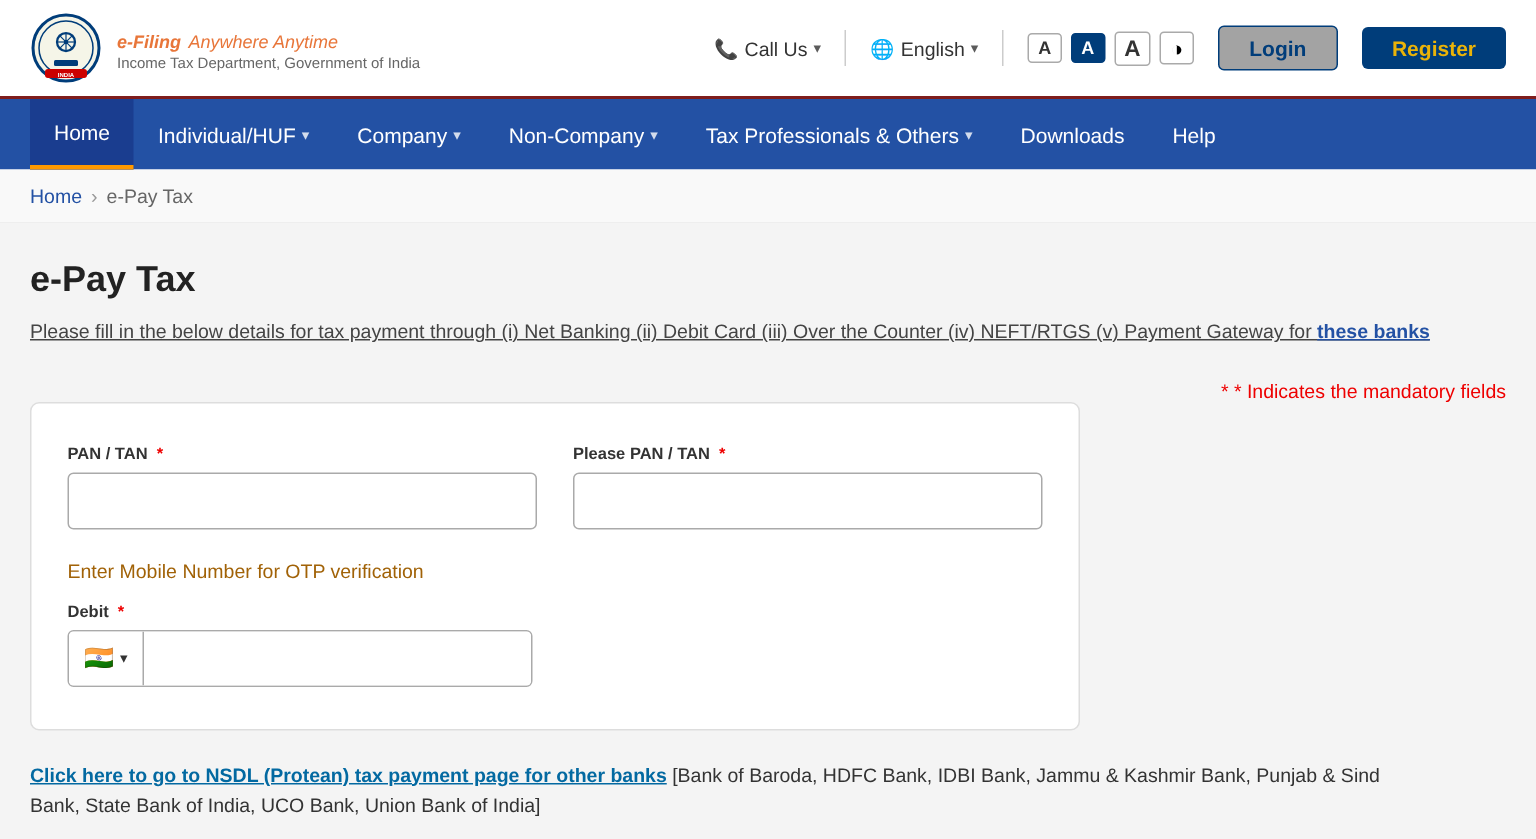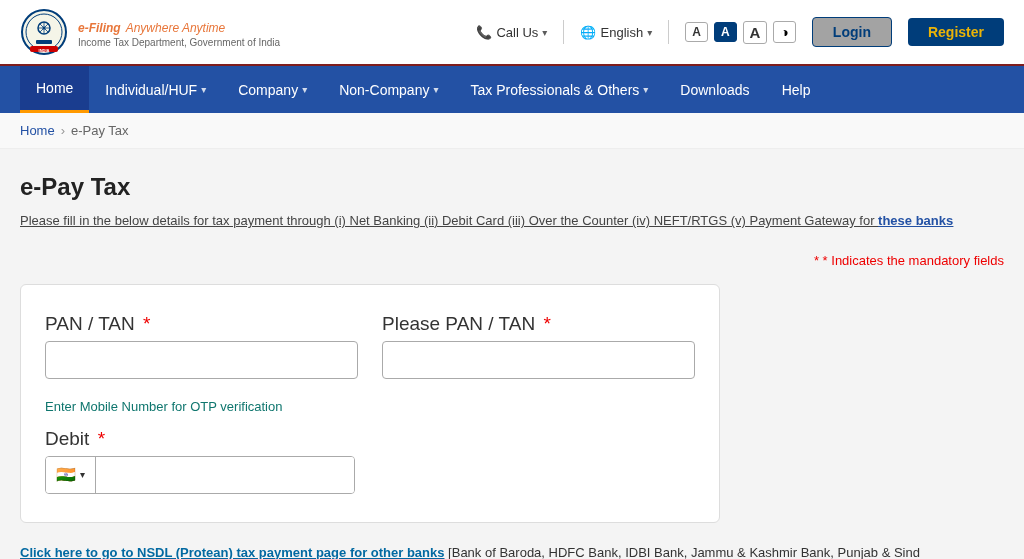--- a/index.html
+++ b/index.html
@@ -182,21 +182,20 @@
     }
     .page-description a {
       color: #2351a4;
       text-decoration: underline;
       font-weight: bold;
     }
     .mandatory-note {
       text-align: right;
       font-size: 13px;
       color: #444;
-      margin-bottom: 16px;
     }
     .mandatory-note span {
       color: #e00;
     }
 
     
     .form-card {
       background: #fff;
       border: 1px solid #ddd;
       border-radius: 6px;
@@ -208,40 +207,40 @@
       gap: 24px;
       margin-bottom: 20px;
     }
     .form-group {
       display: flex;
       flex-direction: column;
       flex: 1;
       gap: 6px;
     }
     .form-label {
-      font-size: 19px;
-      font-weight: 400;
+      font-size: 11px;
+      font-weight: 700;
       color: #333;
     }
     .form-label .required {
       color: #e00;
       margin-left: 3px;
     }
     .form-input {
       border: 1px solid #aaa;
       border-radius: 4px;
       padding: 8px 10px;
       font-size: 14px;
       height: 38px;
       outline: none;
       width: 100%;
     }
     .mobile-section-label {
       font-size: 13px;
-      color: #0f766e;
+      color: #a16207;
       margin-bottom: 8px;
     }
     .mobile-group {
       display: flex;
       flex-direction: column;
       gap: 6px;
       max-width: 310px;
     }
     .mobile-input-row {
       display: flex;

